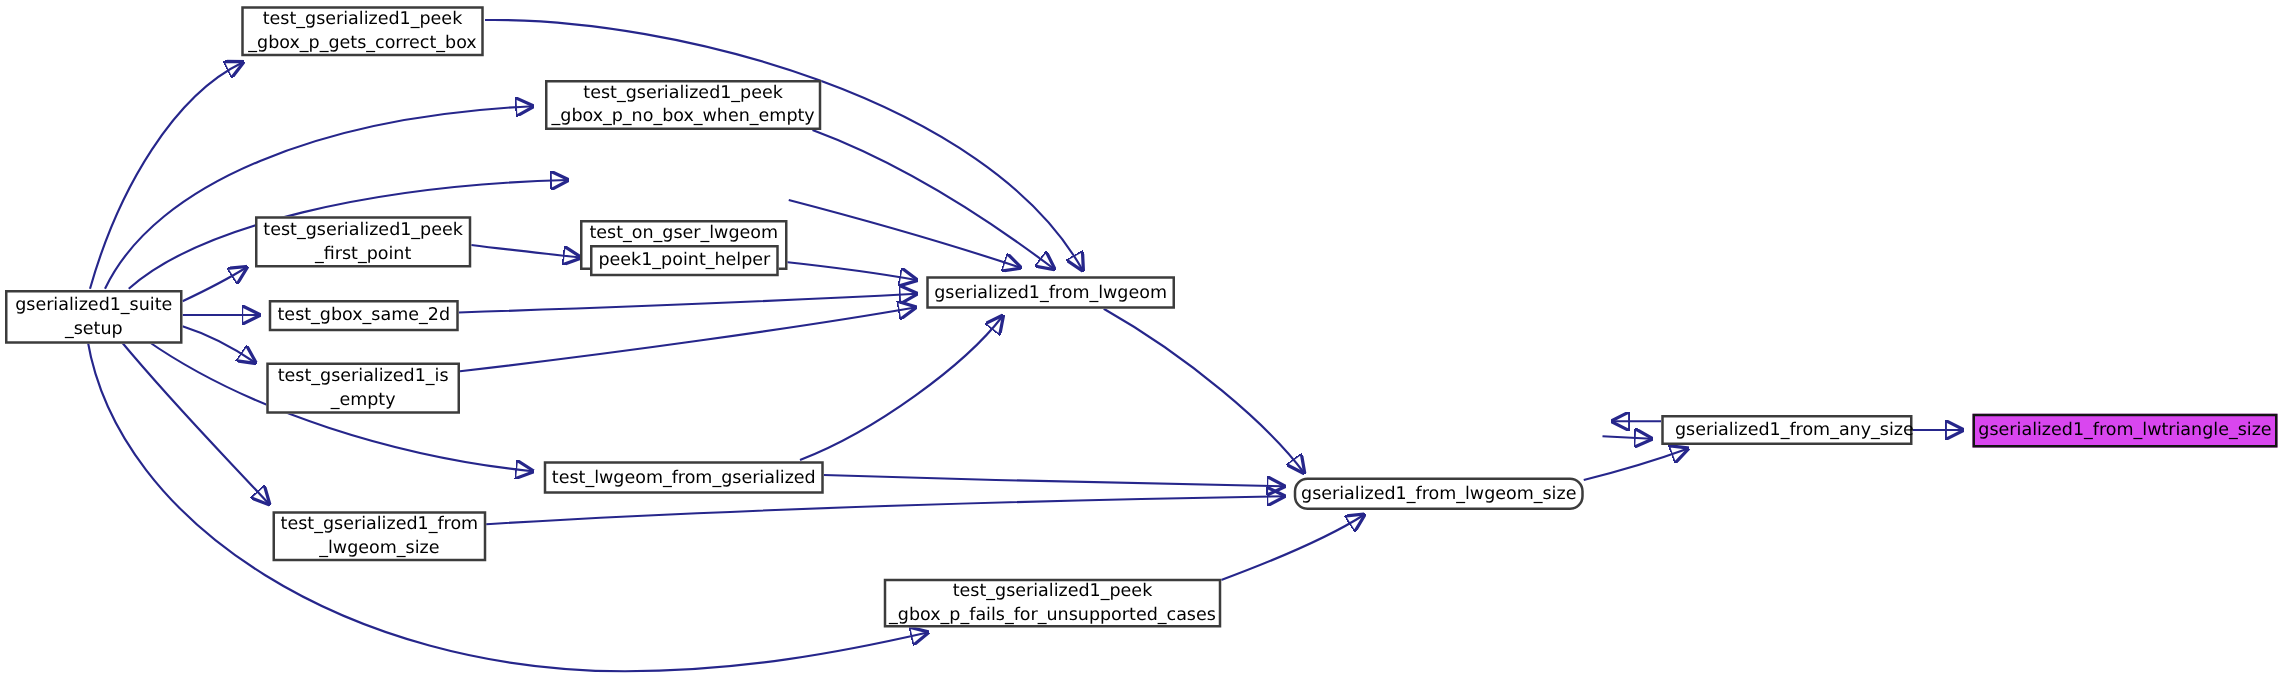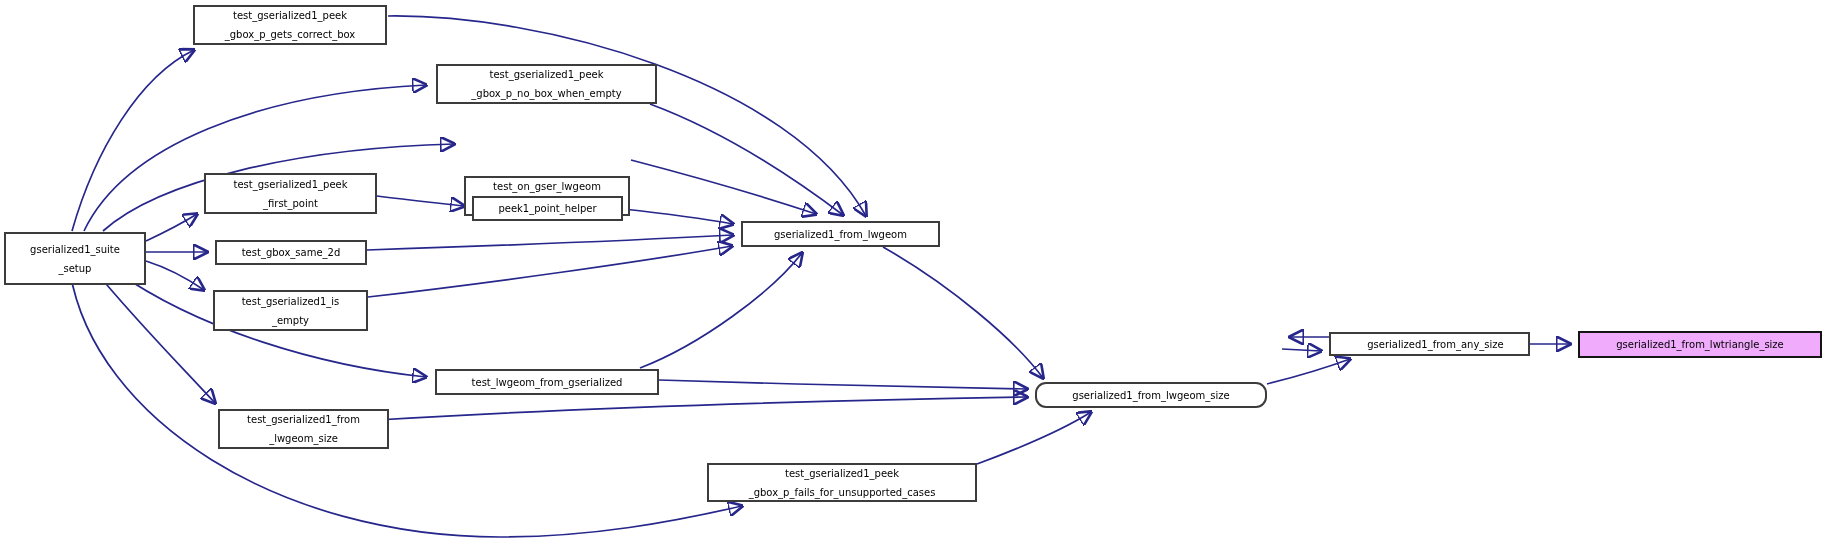--- a/index.html
+++ b/index.html
@@ -7,24 +7,24 @@
     position:relative; width:1828px; height:540px;
     background:#ffffff; overflow:hidden;
     font-family:"DejaVu Sans", sans-serif;
   }
   .edges { position:absolute; left:0; top:0; width:1828px; height:540px; }
   .edges path, .edges line { fill:none; stroke:#26268b; stroke-width:1.7; }
   .node {
     position:absolute; box-sizing:border-box;
     display:flex; align-items:center; justify-content:center;
     background:#ffffff; border:2px solid #3c3c3c;
-    font-size:10px; line-height:19px; color:#000;
+    font-size:14px; line-height:19px; color:#000;
     white-space:pre-line; text-align:center; cursor:pointer;
   }
-  .node.hl { background:#f0abfc; border-color:#141414; cursor:default; }
+  .node.hl { background:#d946ef; border-color:#141414; cursor:default; }
 </style>
 </head>
 <body>
 
 <div class="canvas">
 
   <svg class="edges" width="1828" height="540" viewBox="0 0 1828 540">
     <defs>
       <marker id="arrow" viewBox="0 0 10 10" refX="9" refY="5" markerWidth="9" markerHeight="9" orient="auto-start-reverse">
         <path d="M0,0 L10,5 L0,10 z" fill="#26268b" stroke="none"></path>
@@ -59,21 +59,21 @@
 
   <div class="node" style="left:193px; top:5px; width:194px; height:40px;">test_gserialized1_peek
 _gbox_p_gets_correct_box</div>
   <div class="node" style="left:436px; top:64px; width:221px; height:40px;">test_gserialized1_peek
 _gbox_p_no_box_when_empty</div>
   <div class="node" style="left:464px; top:128px; width:166px; height:40px;margin-top:48px;">test_on_gser_lwgeom
 _count_vertices</div>
   <div class="node" style="left:204px; top:173px; width:173px; height:41px;">test_gserialized1_peek
 _first_point</div>
   <div class="node" style="left:472px; top:196px; width:151px; height:25px;">peek1_point_helper</div>
-  <div class="node" style="left:4px; top:232px; width:142px; height:53px;">gserialized1_suite
+  <div class="node" style="left:4px; top:232px; width:142px; height:43px;">gserialized1_suite
 _setup</div>
   <div class="node" style="left:215px; top:240px; width:152px; height:25px;">test_gbox_same_2d</div>
   <div class="node" style="left:213px; top:290px; width:155px; height:41px;">test_gserialized1_is
 _empty</div>
   <div class="node" style="left:741px; top:221px; width:199px; height:26px;">gserialized1_from_lwgeom</div>
   <div class="node" style="left:435px; top:369px; width:224px; height:26px;">test_lwgeom_from_gserialized</div>
   <div class="node" style="left:206px; top:409px; width:171px; height:40px;margin-left:12px;">test_gserialized1_from
 _lwgeom_size</div>
   <div class="node" style="left:707px; top:463px; width:270px; height:39px;">test_gserialized1_peek
 _gbox_p_fails_for_unsupported_cases</div>

